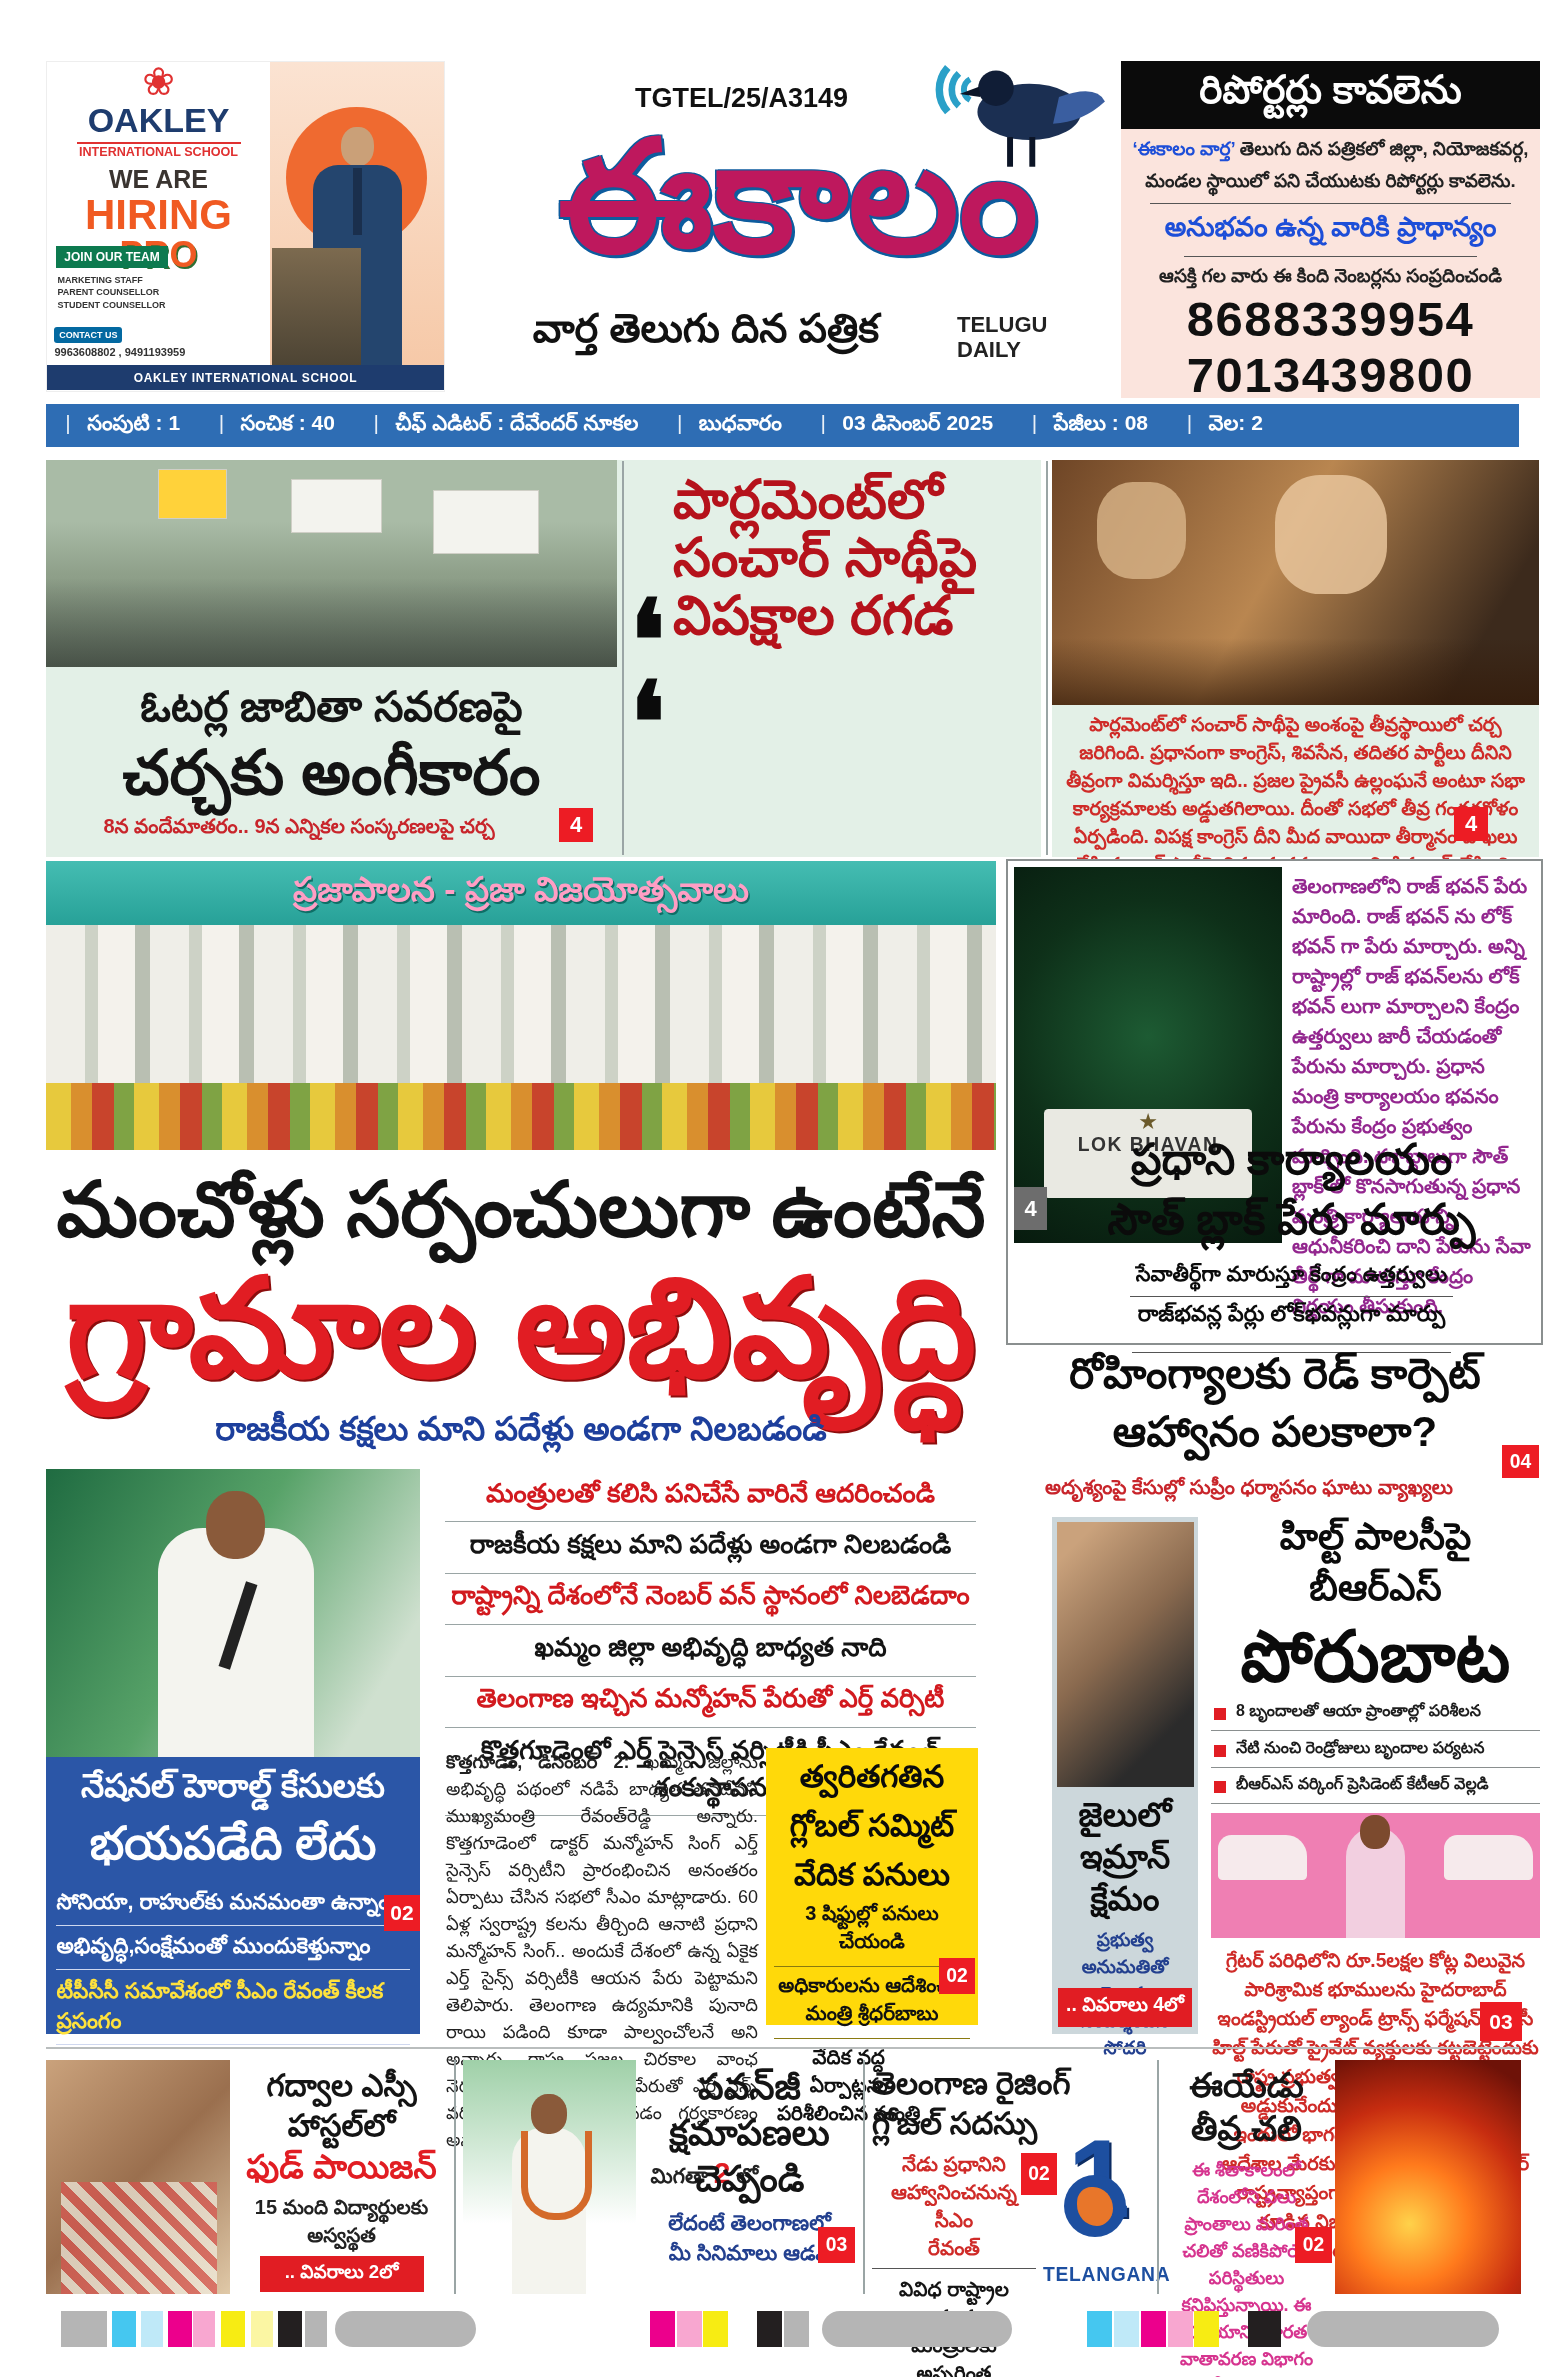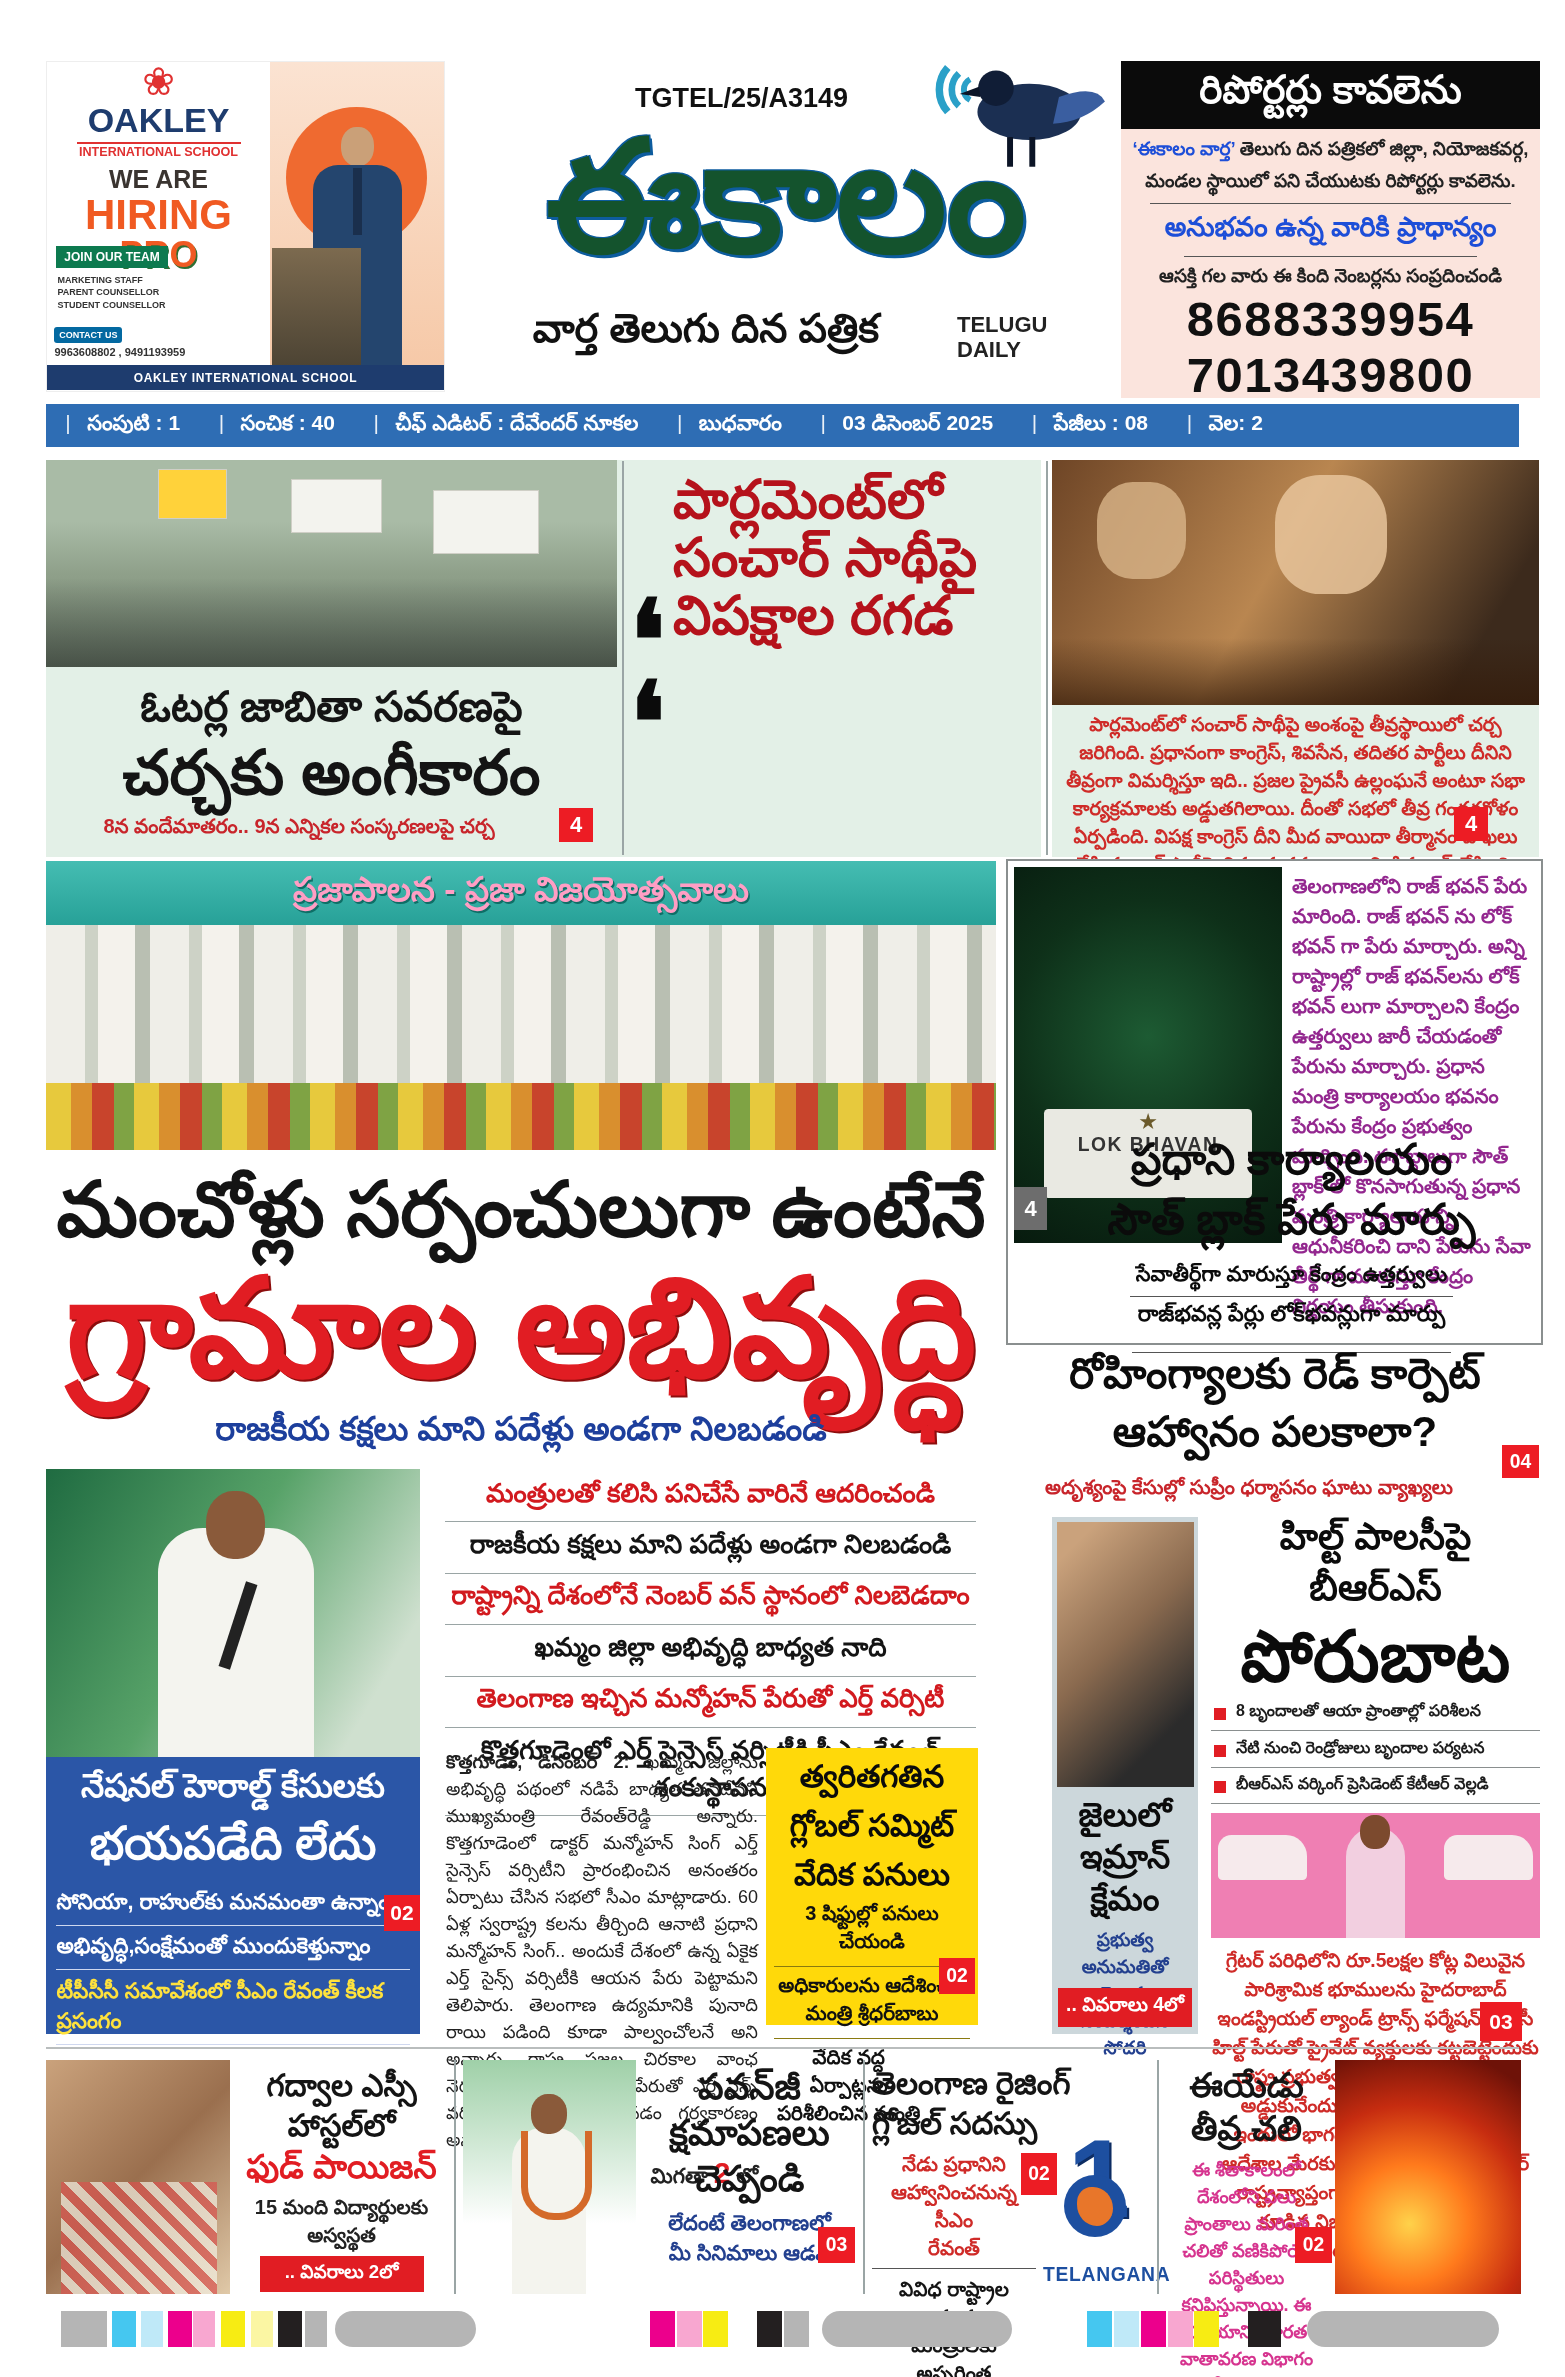--- a/index.html
+++ b/index.html
@@ -35,22 +35,22 @@
   .oak-join{position:absolute;left:9px;top:184px;width:112px;height:22px;background:#0d7a4f;color:#fff;
             font-size:12px;font-weight:bold;display:flex;align-items:center;justify-content:center;}
   .oak-role{font-size:9px;font-weight:bold;color:#333;margin:2.2px 0;}
   .oak-contact{position:absolute;left:7.4px;top:265px;width:68px;height:16.4px;background:#0369a1;color:#fff;
                font-size:9px;font-weight:bold;display:flex;align-items:center;justify-content:center;border-radius:3px;}
   .oak-foot{position:absolute;left:0;top:303px;width:397px;height:25px;background:#1e3c6e;color:#fff;
             font-size:12px;font-weight:bold;display:flex;align-items:center;justify-content:center;letter-spacing:0.7px;}
 
   .masthead{left:457px;top:67px;width:658px;height:331px;}
   .reg-no{position:absolute;left:178px;top:16.4px;font-size:27px;font-weight:bold;color:#111;}
-  .logo-te{position:absolute;left:0px;top:45px;width:658px;text-align:center;
-           font-size:156px;line-height:171px;font-weight:bold;color:#14532d;
+  .logo-te{position:absolute;left:12px;top:45px;width:658px;text-align:center;
+           font-size:156px;line-height:171px;font-weight:bold;color:#be185d;
            text-shadow:3px 3px 0 #0d5c9e,-1.5px -1.5px 0 #0d5c9e,1.5px -1.5px 0 #0d5c9e,-1.5px 1.5px 0 #0d5c9e;}
   .tagline-te{position:absolute;left:7.4px;top:239px;width:483px;text-align:center;
               font-size:40px;font-weight:bold;color:#111;}
   .tagline-en{position:absolute;left:500px;top:245px;font-size:22px;font-weight:bold;color:#222;line-height:25px;}
 
   .rep-ad{left:1121px;top:61px;width:419px;height:337px;background:#fbe4dd;}
   .rep-head{position:absolute;left:0;top:0;width:419px;height:68px;background:#0b0b0b;color:#fff;
             display:flex;align-items:center;justify-content:center;font-size:39px;font-weight:bold;}
   .rep-line{width:100%;text-align:center;font-size:18.6px;font-weight:bold;color:#222;}
   .rep-red{color:#1d4ed8;}

